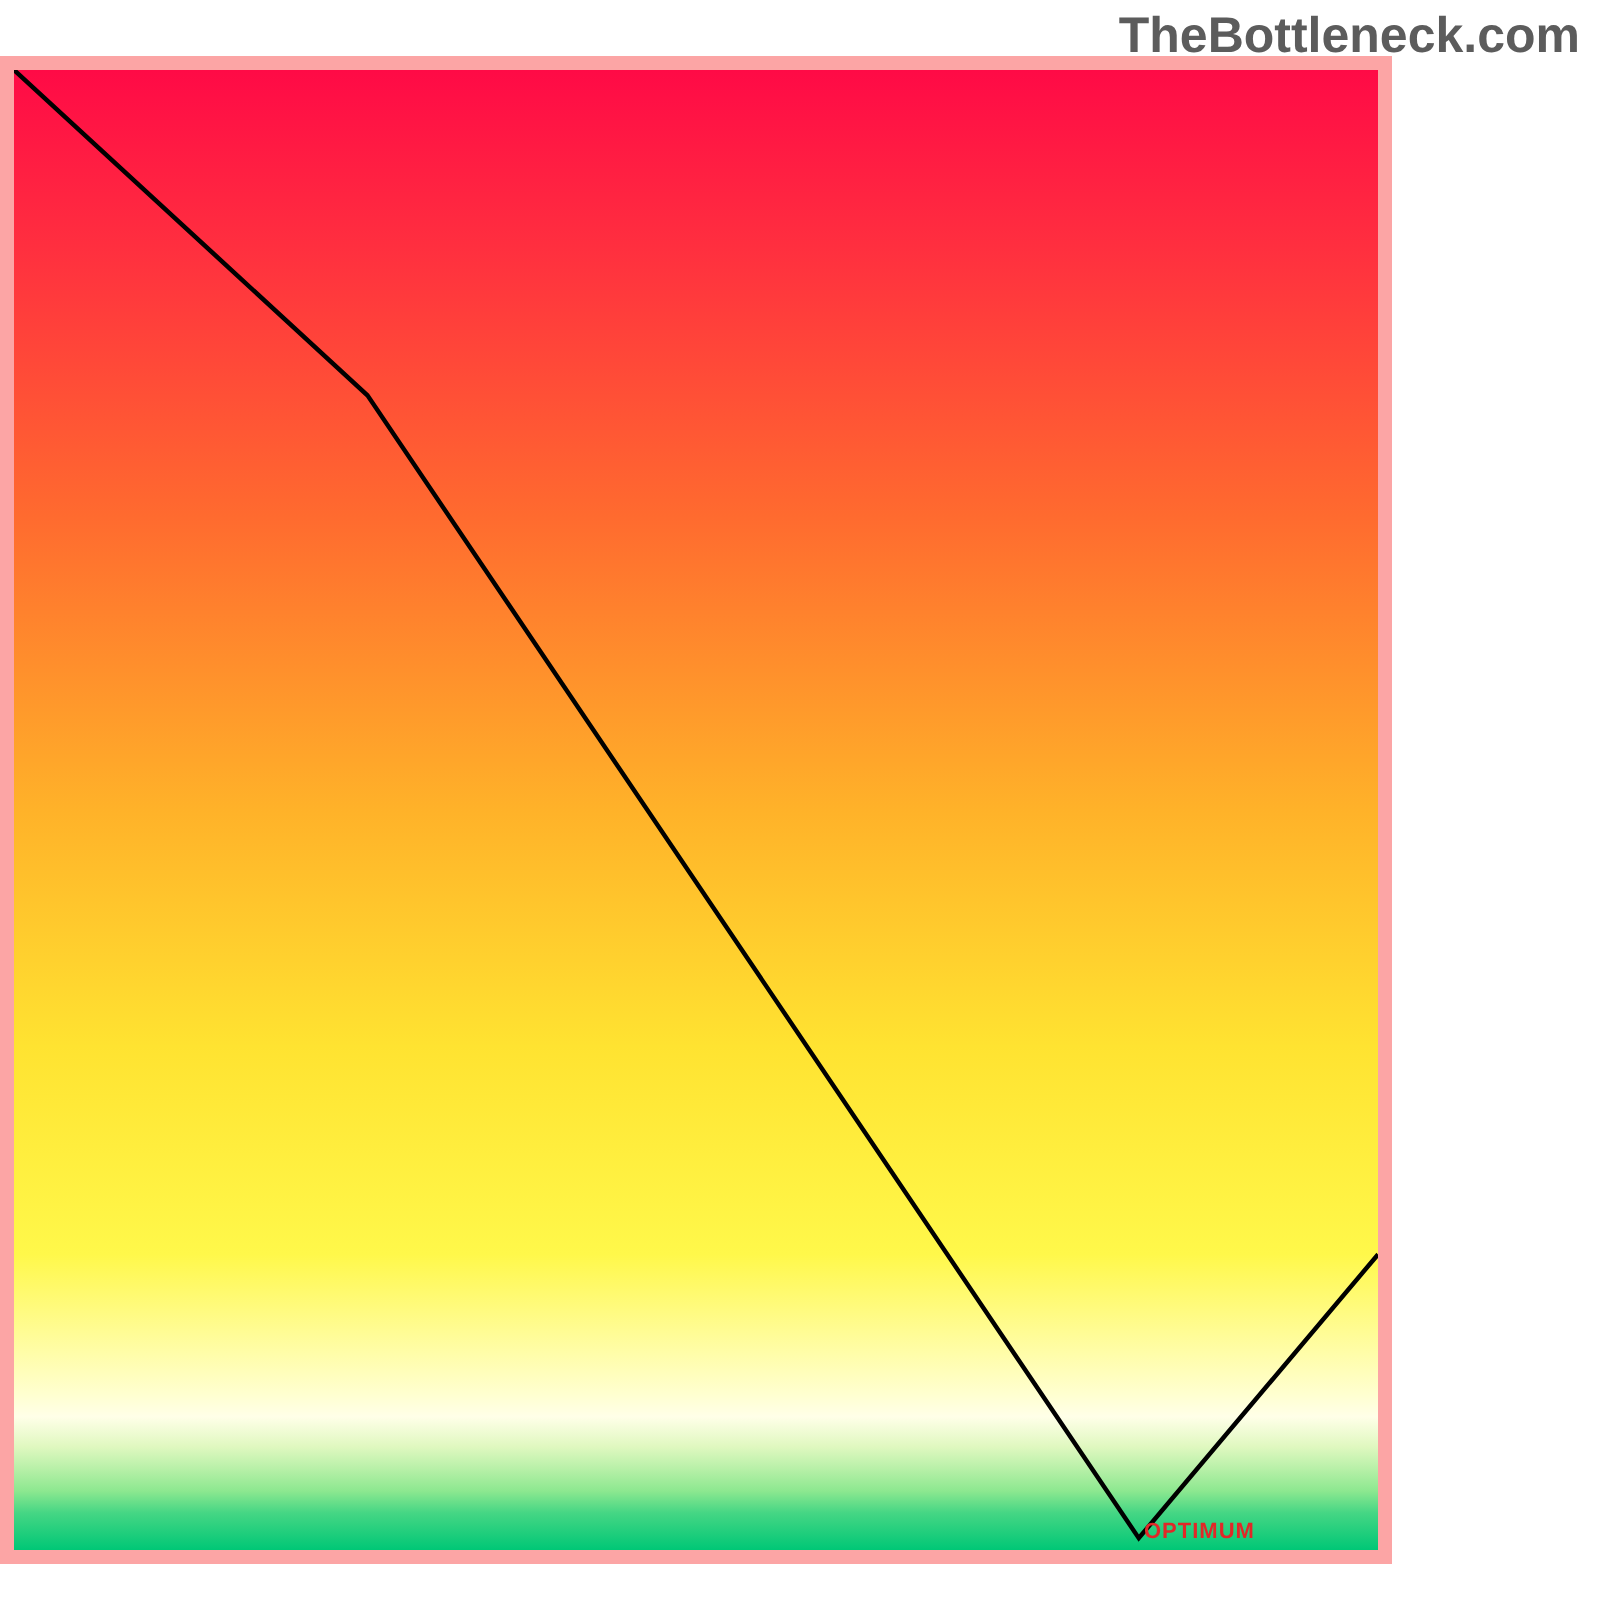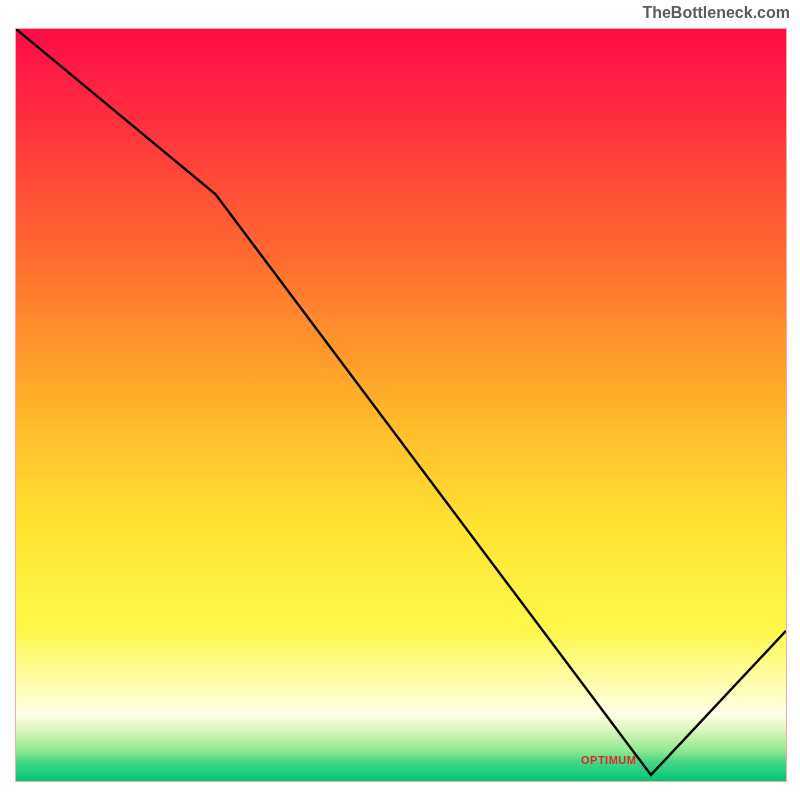--- a/index.html
+++ b/index.html
@@ -8,32 +8,32 @@
     position: relative;
     width: 800px;
     height: 800px;
     background: #fff;
   }
   .watermark {
     position: absolute;
     top: 4px;
     right: 10px;
     font-family: Arial, Helvetica, sans-serif;
-    font-size: 16px;
+    font-size: 25px;
     font-weight: bold;
     color: #5c5c5c;
     letter-spacing: 0px;
   }
   .plot-frame {
     position: absolute;
-    left: 15px;
+    left: 0;
     top: 28px;
-    width: 772px;
+    width: 696px;
     height: 754px;
-    border: 1px solid #fca5a5;
+    border: 7px solid #fca5a5;
     overflow: hidden;
   }
   .gradient {
     position: absolute;
     inset: 0;
     
     background: linear-gradient(
       to bottom,
       #ff0a46 0%,
       #ff2f3f 12%,

